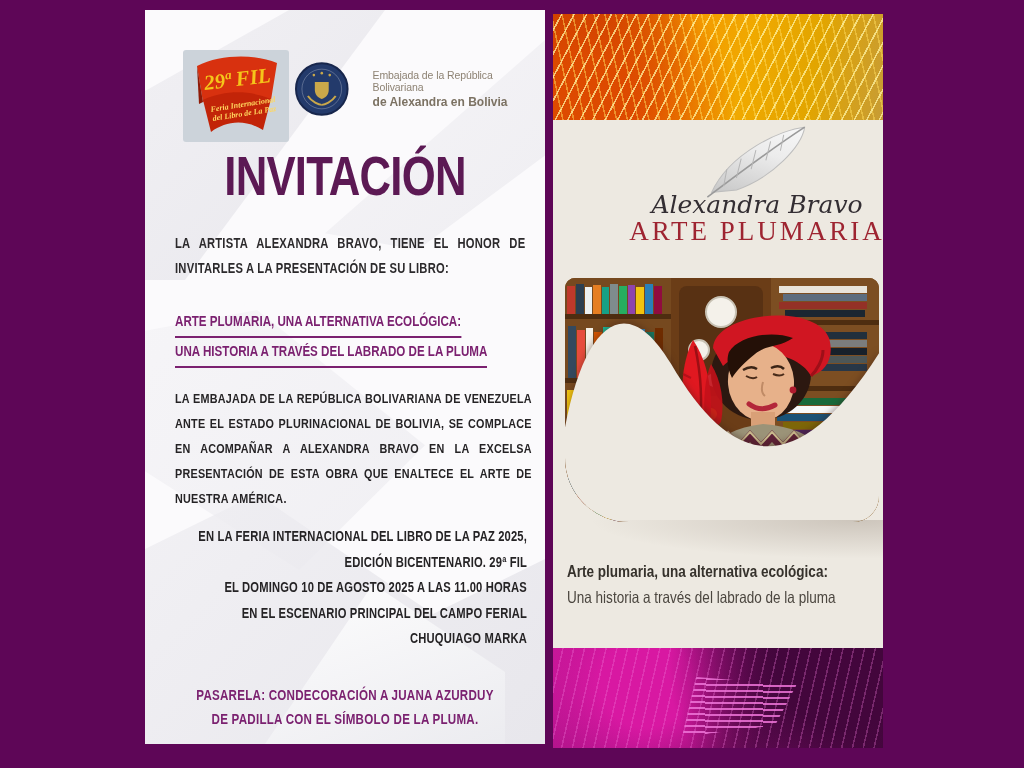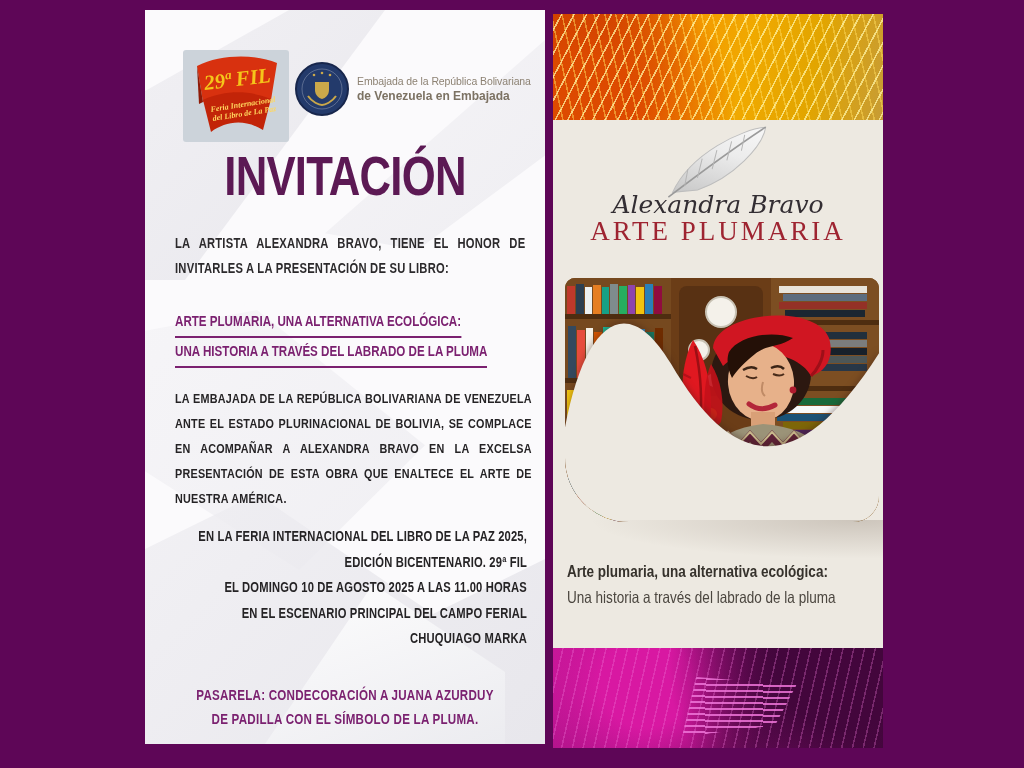--- a/index.html
+++ b/index.html
@@ -9,21 +9,21 @@
   
   .left-panel{position:absolute;left:145px;top:10px;width:400px;height:734px;background:#fbfafc;overflow:hidden;}
   .pat{position:absolute;background:linear-gradient(135deg,#efeef2 0%,#e3e2e8 100%);}
   .pat1{left:0;top:0;width:100%;height:270px;clip-path:polygon(0 100%,0 30%,36% 0,60% 0,10% 100%);opacity:.85;}
   .pat2{right:0;top:30px;width:55%;height:210px;clip-path:polygon(100% 0,100% 55%,42% 100%,0 92%);opacity:.5;}
   .pat3{left:0;top:300px;width:70%;height:260px;clip-path:polygon(0 8%,40% 0,100% 52%,55% 100%,0 62%);opacity:.45;}
   .pat4{left:0;bottom:0;width:100%;height:250px;clip-path:polygon(0 22%,28% 0,72% 48%,100% 26%,100% 100%,0 100%);opacity:.8;}
   .pat5{left:30%;bottom:0;width:60%;height:160px;background:linear-gradient(160deg,#ffffff,#ececf0);clip-path:polygon(0 100%,45% 0,100% 55%,100% 100%);opacity:.9;}
 
   .fil-logo{position:absolute;top:40px;left:38px;width:106px;height:92px;}
-  .embassy{position:absolute;top:52px;left:150px;display:flex;align-items:center;gap:8px;}
+  .embassy{position:absolute;top:52px;left:150px;display:flex;align-items:center;gap:24px;}
   .embassy-text .l1{font-size:10.5px;color:#8d8273;letter-spacing:-.1px;}
   .embassy-text .l2{font-size:12px;font-weight:bold;color:#7c7263;margin-top:2px;}
 
   .inv-title{position:absolute;top:132px;left:0;width:100%;text-align:center;
     font-size:56px;line-height:68px;font-weight:bold;color:#5c1954;
     transform:scaleX(.78);transform-origin:50% 0;letter-spacing:-1px;}
 
   .cond{transform:scaleX(.8);transform-origin:0 0;}
   .intro{position:absolute;top:221px;left:30px;width:438px;font-size:14px;font-weight:bold;
     color:#2c2a2c;line-height:25px;text-align:justify;letter-spacing:.3px;}
@@ -51,21 +51,21 @@
   .feathers-bottom{position:absolute;bottom:0;left:0;width:100%;height:100px;
     background:
       repeating-linear-gradient(103deg,rgba(255,170,240,0) 0 9px,rgba(240,120,218,.30) 9px 10.5px),
       radial-gradient(circle at 88% 15%,#43063c 0 22%,rgba(67,6,60,0) 58%),
       radial-gradient(circle at 28% 35%,#d818a2 0 18%,rgba(216,24,162,0) 52%),
       linear-gradient(115deg,#c01695 0%,#8d0e74 32%,#620a52 58%,#7d0d68 78%,#470741 100%);}
   .fringe{position:absolute;left:38%;bottom:18px;width:120px;height:58px;opacity:.85;
     background:repeating-linear-gradient(8deg,rgba(0,0,0,0) 0 4px,#ee74d8 4px 6px);
     clip-path:polygon(0 100%,18% 0,100% 35%,78% 100%);transform:rotate(-7deg);}
 
-  .brand{position:absolute;top:108px;left:0;width:100%;text-align:center;}
+  .brand{position:absolute;top:108px;left:0;width:100%;text-align:center;padding-left:39px;}
   .brand-name{font-family:"DejaVu Serif",serif;font-style:italic;font-size:25px;color:#332e33;margin-top:-14px;}
   .brand-label{font-family:"Liberation Serif",serif;font-size:27px;letter-spacing:3px;color:#9e2431;margin-top:-3px;}
 
   .photo{position:absolute;left:12px;top:264px;width:314px;height:244px;
     border-radius:10px 10px 26px 64px;overflow:hidden;background:#7a4a20;}
   .photo svg{display:block;width:100%;height:100%;}
   .photo-wave{position:absolute;left:0;bottom:-1px;width:100%;height:46px;
     filter:drop-shadow(0 -3px 3px rgba(60,30,20,.35));}
   .caption-shadow{position:absolute;left:0;top:506px;width:100%;height:44px;
     background:radial-gradient(ellipse at 92% 0%,rgba(90,70,55,.22),rgba(90,70,55,0) 62%);}
@@ -103,21 +103,21 @@
         <circle cx="27" cy="27" r="20" fill="none" stroke="rgba(255,255,255,.25)" stroke-width="1"></circle>
         <path d="M20,20 h14 v8 c0,5 -3.5,8 -7,9 c-3.5,-1 -7,-4 -7,-9 Z" fill="#caa84a"></path>
         <path d="M13,34 C17,40 24,43 27,43" fill="none" stroke="#caa84a" stroke-width="2"></path>
         <path d="M41,34 C37,40 30,43 27,43" fill="none" stroke="#caa84a" stroke-width="2"></path>
         <circle cx="19" cy="13" r="1.3" fill="#caa84a"></circle>
         <circle cx="27" cy="11" r="1.3" fill="#caa84a"></circle>
         <circle cx="35" cy="13" r="1.3" fill="#caa84a"></circle>
       </svg>
       <div class="embassy-text">
         <div class="l1">Embajada de la República Bolivariana</div>
-        <div class="l2">de Venezuela en Embajada</div>
+        <div class="l2">de Alexandra en Bolivia</div>
       </div>
     </div>
 
     <div class="inv-title">INVITACIÓN</div>
 
     <div class="intro cond">LA ARTISTA ALEXANDRA BRAVO, TIENE EL HONOR DE INVITARLES A LA PRESENTACIÓN DE SU LIBRO:</div>
 
     <div class="book-title cond">
       <span>ARTE PLUMARIA, UNA ALTERNATIVA ECOLÓGICA:</span><br>
       <span>UNA HISTORIA A TRAVÉS DEL LABRADO DE LA PLUMA</span>

